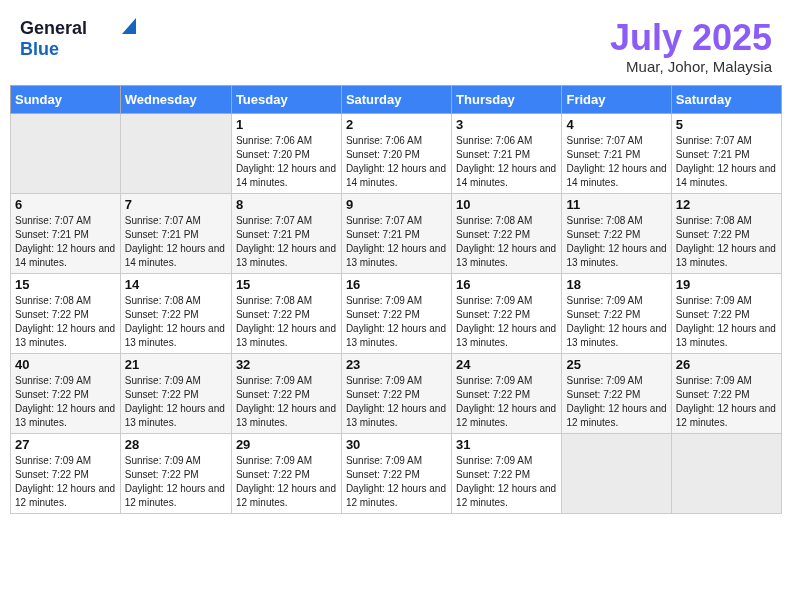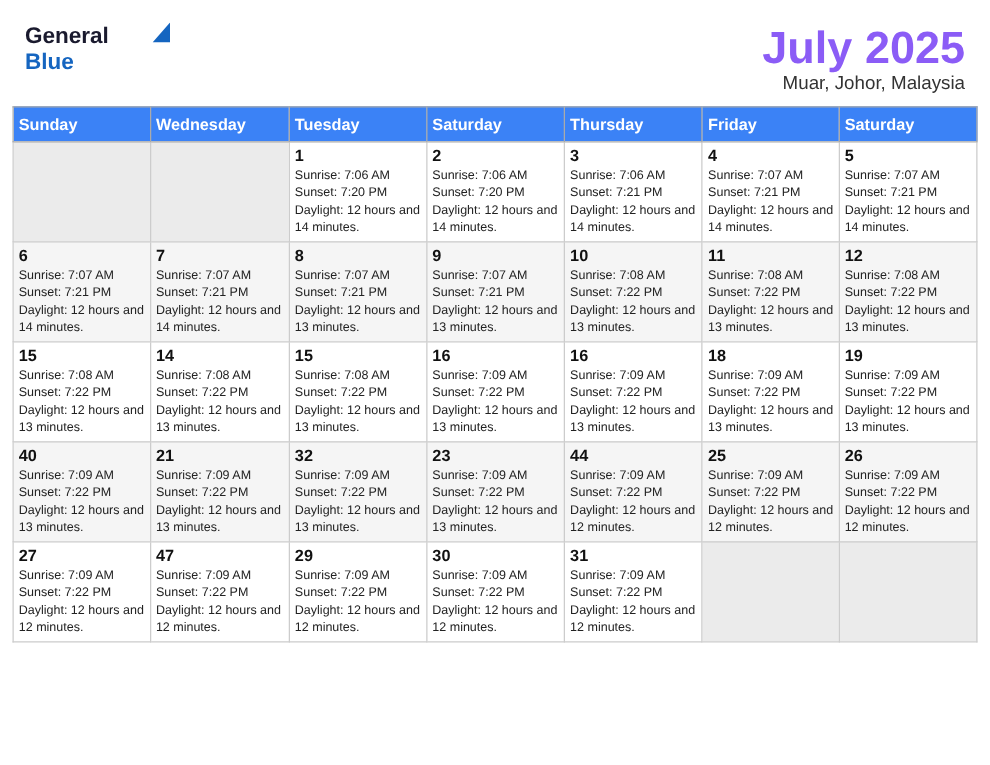--- a/index.html
+++ b/index.html
@@ -216,39 +216,39 @@
         </td>
         <td>
           <span class="day-num">32</span>
           <div class="day-info">Sunrise: 7:09 AM<br>Sunset: 7:22 PM<br>Daylight: 12 hours and 13 minutes.</div>
         </td>
         <td>
           <span class="day-num">23</span>
           <div class="day-info">Sunrise: 7:09 AM<br>Sunset: 7:22 PM<br>Daylight: 12 hours and 13 minutes.</div>
         </td>
         <td>
-          <span class="day-num">44</span>
+          <span class="day-num">24</span>
           <div class="day-info">Sunrise: 7:09 AM<br>Sunset: 7:22 PM<br>Daylight: 12 hours and 12 minutes.</div>
         </td>
         <td>
           <span class="day-num">25</span>
           <div class="day-info">Sunrise: 7:09 AM<br>Sunset: 7:22 PM<br>Daylight: 12 hours and 12 minutes.</div>
         </td>
         <td>
           <span class="day-num">26</span>
           <div class="day-info">Sunrise: 7:09 AM<br>Sunset: 7:22 PM<br>Daylight: 12 hours and 12 minutes.</div>
         </td>
       </tr>
       <tr>
         <td>
           <span class="day-num">27</span>
           <div class="day-info">Sunrise: 7:09 AM<br>Sunset: 7:22 PM<br>Daylight: 12 hours and 12 minutes.</div>
         </td>
         <td>
-          <span class="day-num">47</span>
+          <span class="day-num">28</span>
           <div class="day-info">Sunrise: 7:09 AM<br>Sunset: 7:22 PM<br>Daylight: 12 hours and 12 minutes.</div>
         </td>
         <td>
           <span class="day-num">29</span>
           <div class="day-info">Sunrise: 7:09 AM<br>Sunset: 7:22 PM<br>Daylight: 12 hours and 12 minutes.</div>
         </td>
         <td>
           <span class="day-num">30</span>
           <div class="day-info">Sunrise: 7:09 AM<br>Sunset: 7:22 PM<br>Daylight: 12 hours and 12 minutes.</div>
         </td>

